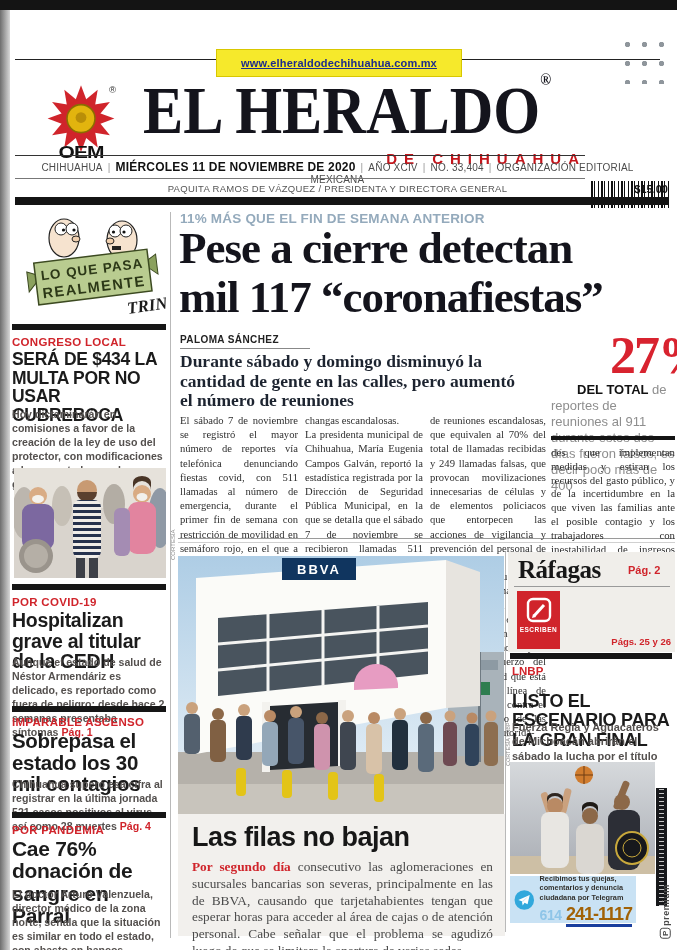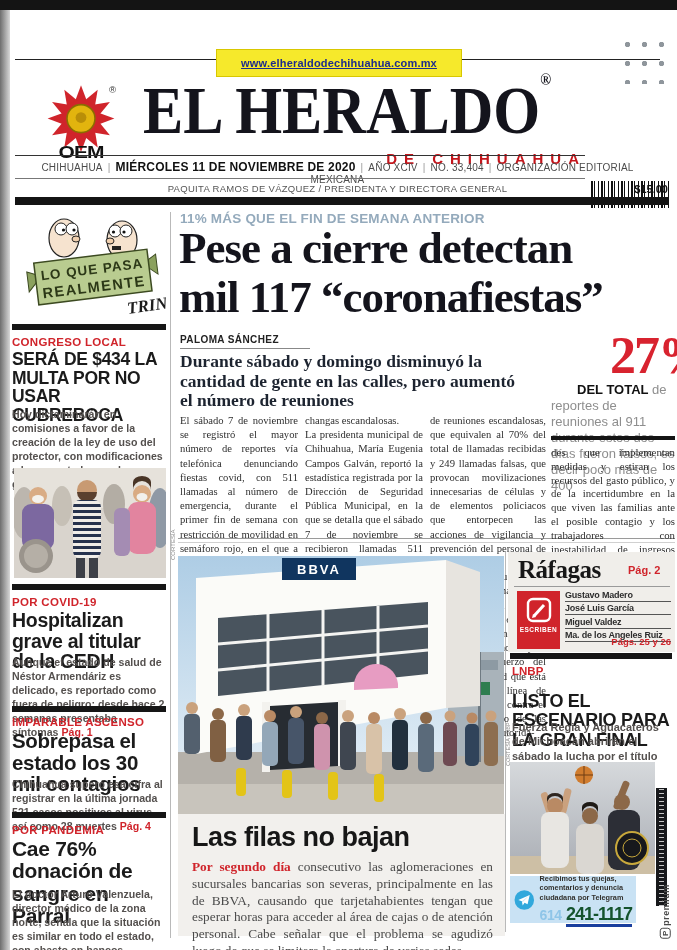--- a/index.html
+++ b/index.html
@@ -105,21 +105,21 @@
   .bball-credit{left:505px;top:766px;font-size:5.5px;color:#8b8b8b;transform:rotate(-90deg);transform-origin:left top;}
   .side-strip{left:656px;top:788px;width:11px;height:118px;background:#17181b;
               background-image:repeating-linear-gradient(0deg,rgba(255,255,255,.75) 0 1px,transparent 1px 4px);
               background-size:5px 100%;background-position:3px 0;background-repeat:no-repeat;}
   .telegram-box{left:510px;top:876px;width:126px;height:47px;background:#c9e2f4;display:flex;align-items:center;
                 padding:4px;}
   .tg-texts{margin-left:5px;width:100px;}
   .tg-msg{font-size:7.3px;font-weight:bold;color:#33322e;line-height:1.25;}
   .tg-phone{margin-top:2px;white-space:nowrap;}
   .tg-pre{font-size:14px;font-weight:bold;color:#8fc5e8;letter-spacing:-.5px;}
-  .tg-num{font-size:18px;font-weight:bold;color:#14532d;letter-spacing:-1px;border-bottom:3px solid #1a3f9e;}
+  .tg-num{font-size:18px;font-weight:bold;color:#a16207;letter-spacing:-1px;border-bottom:3px solid #1a3f9e;}
   .premium{left:657px;top:878px;width:16px;height:66px;display:flex;align-items:center;justify-content:center;}
   .premium-inner{transform:rotate(-90deg);display:flex;align-items:center;white-space:nowrap;}
   .premium-p{width:11px;height:11px;border:1.5px solid #4a4a4a;border-radius:3px;color:#4a4a4a;font-size:8px;
              font-weight:bold;display:flex;align-items:center;justify-content:center;margin-right:2px;}
   .premium-word{font-size:9px;font-weight:bold;color:#4a4a4a;letter-spacing:.5px;}
 
   
   .cartoon{left:20px;top:212px;width:146px;height:108px;}
   .crowd-photo{left:14px;top:468px;width:152px;height:110px;overflow:hidden;}
 </style>
@@ -373,26 +373,20 @@
   <div class="abs raf-page">Pág. 2</div>
   <div class="abs raf-rule"></div>
   <div class="abs escriben-box">
     <svg width="26" height="26" viewBox="0 0 26 26">
       <rect x="2" y="2" width="22" height="22" rx="5" fill="none" stroke="#ffffff" stroke-width="2.4"></rect>
       <line x1="8" y1="19" x2="18" y2="8" stroke="#ffffff" stroke-width="3"></line>
       <polygon points="6,21 10,20 7,17" fill="#ffffff"></polygon>
     </svg>
     <div class="escriben-label">ESCRIBEN</div>
   </div>
-  <div class="abs authors">
-    <div class="author-row">Gustavo Madero</div>
-    <div class="author-row">José Luis García</div>
-    <div class="author-row">Miguel Valdez</div>
-    <div class="author-row">Ma. de los Angeles Ruiz</div>
-  </div>
   <div class="abs raf-pages">Págs. 25 y 26</div>
 
   <div class="abs rr-divider"></div>
   <div class="abs lnbp-kicker">LNBP</div>
   <div class="abs lnbp-head">LISTO EL ESCENARIO PARA LA GRAN FINAL</div>
   <div class="abs lnbp-body">
     <span>Fuerza Regia y Aguacateros de Michoacán abrirán el sábado la lucha por el título </span><span class="pref">Deportes</span>
   </div>
   <div class="abs bball-credit">CORTESÍA LNBP</div>
   <div class="abs bball-photo">

